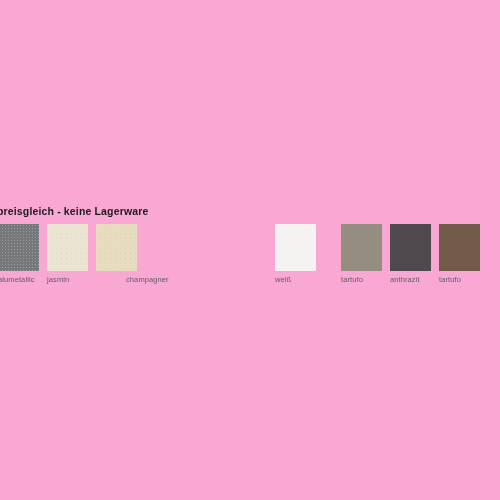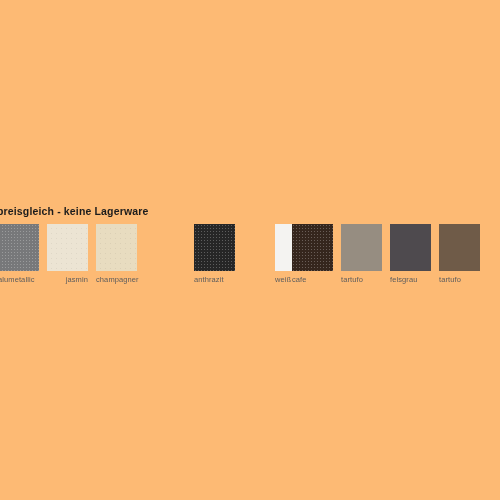--- a/index.html
+++ b/index.html
@@ -12,21 +12,21 @@
     height: 500px;
     overflow: hidden;
     font-family: "Liberation Sans", sans-serif;
     -webkit-font-smoothing: antialiased;
   }
 
   #canvas {
     position: relative;
     width: 500px;
     height: 500px;
-    background: #fdba74;
+    background: #f9a8d4;
     overflow: hidden;
   }
 
   
   #heading {
     position: absolute;
     left: -3px;
     top: 205px;
     font-size: 10.5px;
     font-weight: bold;
@@ -101,45 +101,37 @@
 
   <div id="heading">preisgleich - keine Lagerware</div>
 
   <div id="swatch-strip">
       <div class="swatch-cell" style="left: -2px;">
         <div class="swatch-chip grain" style="background: rgb(119, 120, 122);"></div>
         <div class="swatch-label" style="color: rgb(93, 93, 93);">alumetallic</div>
       </div>
       <div class="swatch-cell" style="left: 47px;">
         <div class="swatch-chip soft" style="background: rgb(236, 228, 211);"></div>
-        <div class="swatch-label" style="color: rgb(93, 93, 93); text-align: right;">jasmin</div>
+        <div class="swatch-label" style="color: rgb(93, 93, 93);">jasmin</div>
       </div>
       <div class="swatch-cell" style="left: 96px;">
         <div class="swatch-chip soft" style="background: rgb(232, 220, 192);"></div>
-        <div class="swatch-label" style="color: rgb(93, 93, 93);">champagner</div>
-      </div>
-      <div class="swatch-cell" style="left: 194px;">
-        <div class="swatch-chip grain" style="background: rgb(38, 38, 38);"></div>
-        <div class="swatch-label" style="color: rgb(93, 93, 93);">anthrazit</div>
+        <div class="swatch-label" style="color: rgb(93, 93, 93); margin-left: 30px;">champagner</div>
       </div>
       <div class="swatch-cell" style="left: 243px; padding-left: 32px;">
         <div class="swatch-chip" style="background: rgb(244, 243, 241);"></div>
         <div class="swatch-label" style="color: rgb(93, 93, 93);">weiß</div>
-      </div>
-      <div class="swatch-cell" style="left: 292px;">
-        <div class="swatch-chip grain" style="background: rgb(53, 38, 29);"></div>
-        <div class="swatch-label" style="color: rgb(93, 93, 93);">cafe</div>
       </div>
       <div class="swatch-cell" style="left: 341px;">
         <div class="swatch-chip" style="background: rgb(150, 141, 129);"></div>
         <div class="swatch-label" style="color: rgb(93, 93, 93);">tartufo</div>
       </div>
       <div class="swatch-cell" style="left: 390px;">
         <div class="swatch-chip" style="background: rgb(78, 74, 78);"></div>
-        <div class="swatch-label" style="color: rgb(93, 93, 93);">felsgrau</div>
+        <div class="swatch-label" style="color: rgb(93, 93, 93);">anthrazit</div>
       </div>
       <div class="swatch-cell" style="left: 439px;">
         <div class="swatch-chip" style="background: rgb(111, 91, 72);"></div>
         <div class="swatch-label" style="color: rgb(93, 93, 93);">tartufo</div>
       </div>
     </div>
 
 </div>
 
 </body></html>

